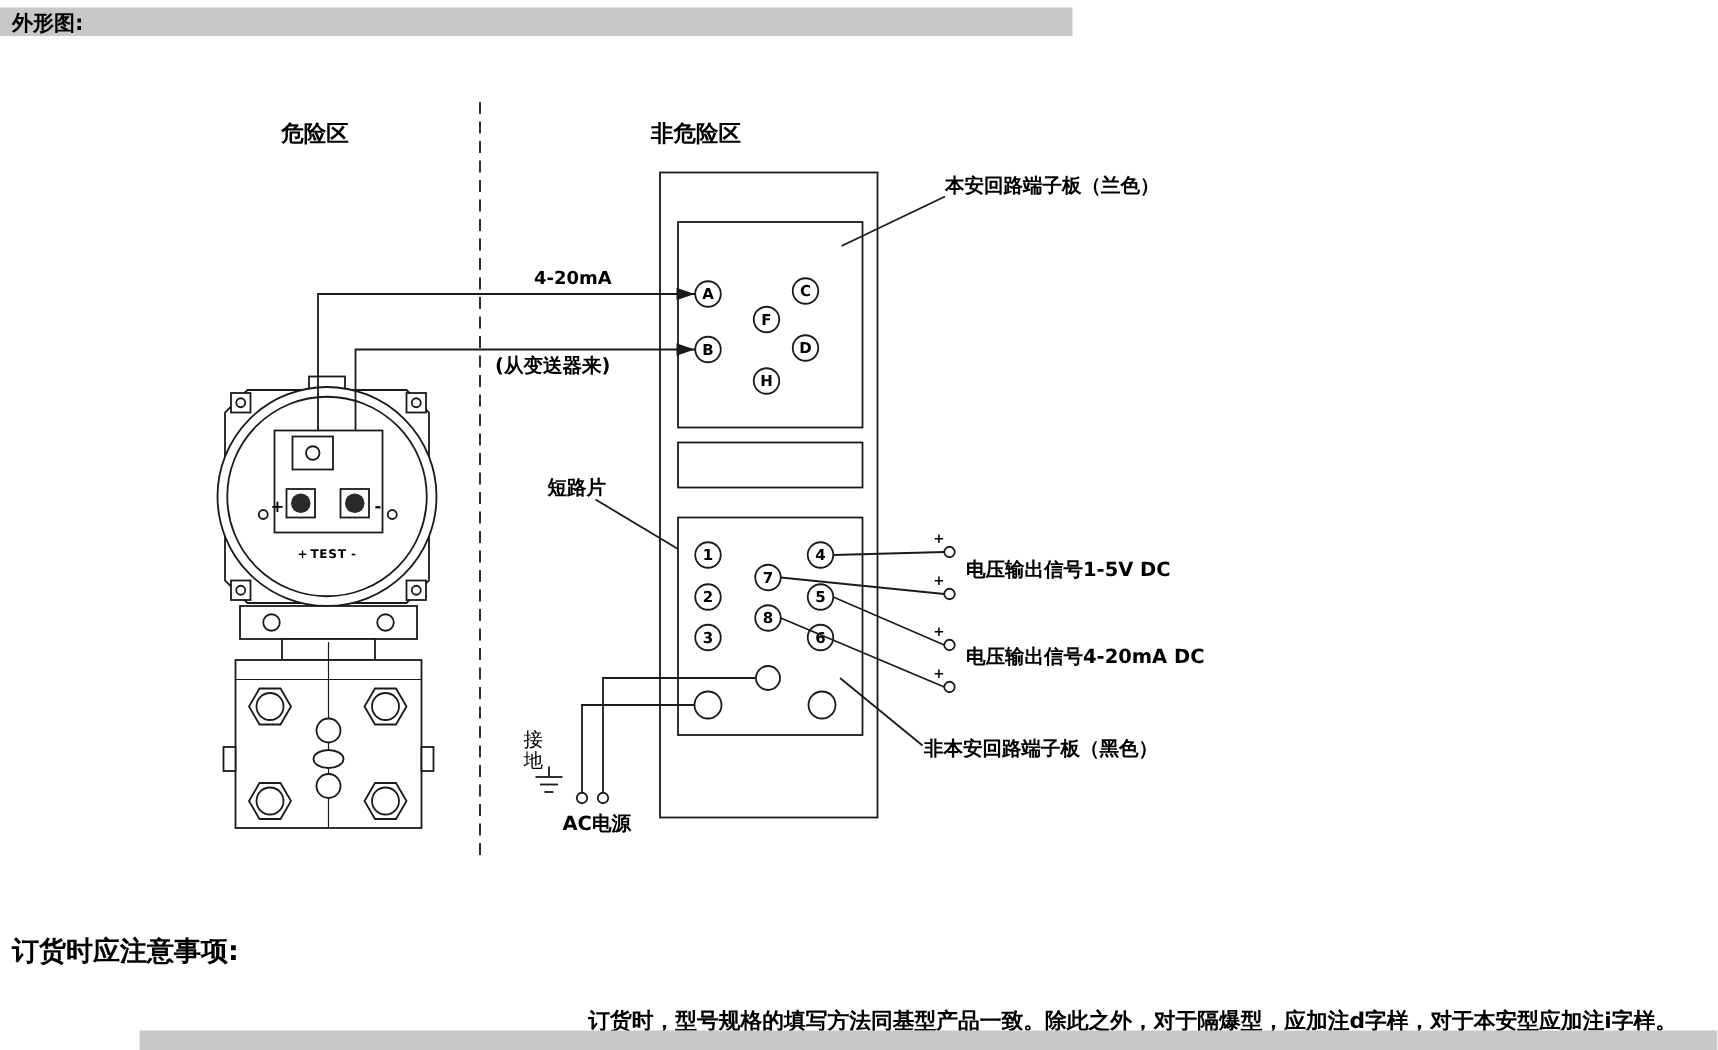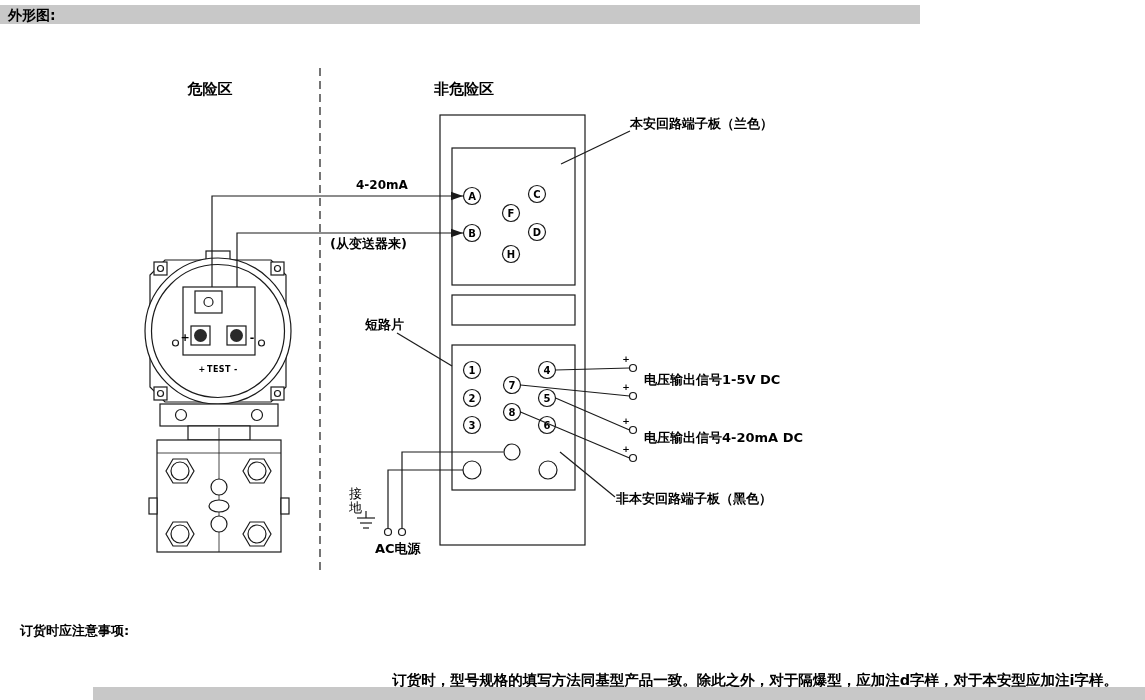--- a/index.html
+++ b/index.html
@@ -1,28 +1,28 @@
 <!DOCTYPE html>
 <html><head>
 <meta charset="utf-8">
 <style>
   * { margin:0; padding:0; box-sizing:border-box; }
   html,body { background:#ffffff; }
   body { font-family:"DejaVu Sans","Liberation Sans",sans-serif; color:#000; }
   .page { position:relative; width:1145px; height:700px; background:#fff; overflow:hidden; }
 
-  .top-bar { position:absolute; left:0; top:5px; width:920px; height:19px; background:#c8c8c8; }
+  .top-bar { position:absolute; left:0; top:5px; width:715px; height:19px; background:#c8c8c8; }
   .top-bar span { display:inline-block; padding-left:8px; font-size:14px; font-weight:bold; line-height:19px; }
 
   svg.diagram { position:absolute; left:0; top:0; }
 
   .ground-label { position:absolute; left:349px; top:487px; width:15px;
                   font-size:13px; font-weight:normal; line-height:14px; word-break:break-all; }
 
-  .notes-title { position:absolute; left:20px; top:622px; font-size:13px; font-weight:bold; }
+  .notes-title { position:absolute; left:8px; top:622px; font-size:18px; font-weight:bold; }
   .notes-body  { position:absolute; left:8px; top:671px; width:1110px; padding-left:47px;
                  font-size:14.5px; font-weight:bold;text-align:right; }
 
   .bottom-bar { position:absolute; left:93px; top:687px; width:1052px; height:13px; background:#c8c8c8; }
 
   
   .ln  { stroke:#1a1a1a; stroke-width:1.2; fill:none; }
   .ln8 { stroke:#1a1a1a; stroke-width:0.8; fill:none; }
   .fw  { fill:#ffffff; stroke:#1a1a1a; stroke-width:1.2; }
   .fb  { fill:#2a2a2a; stroke:none; }

